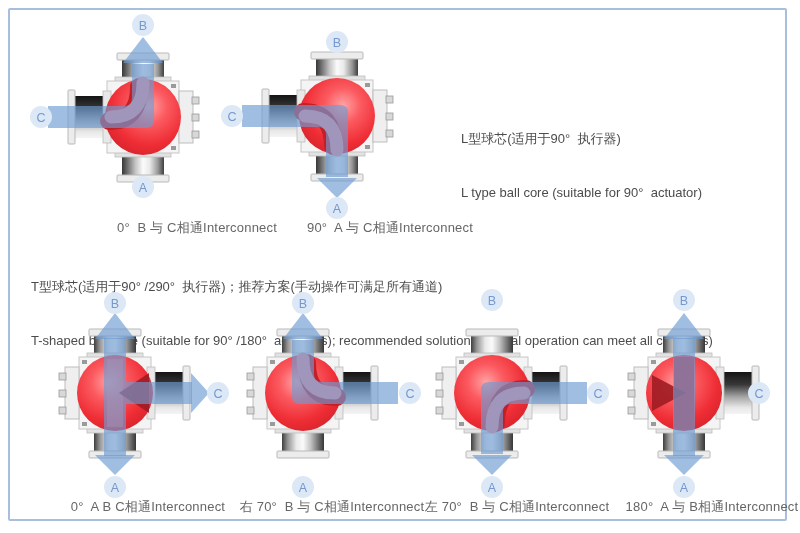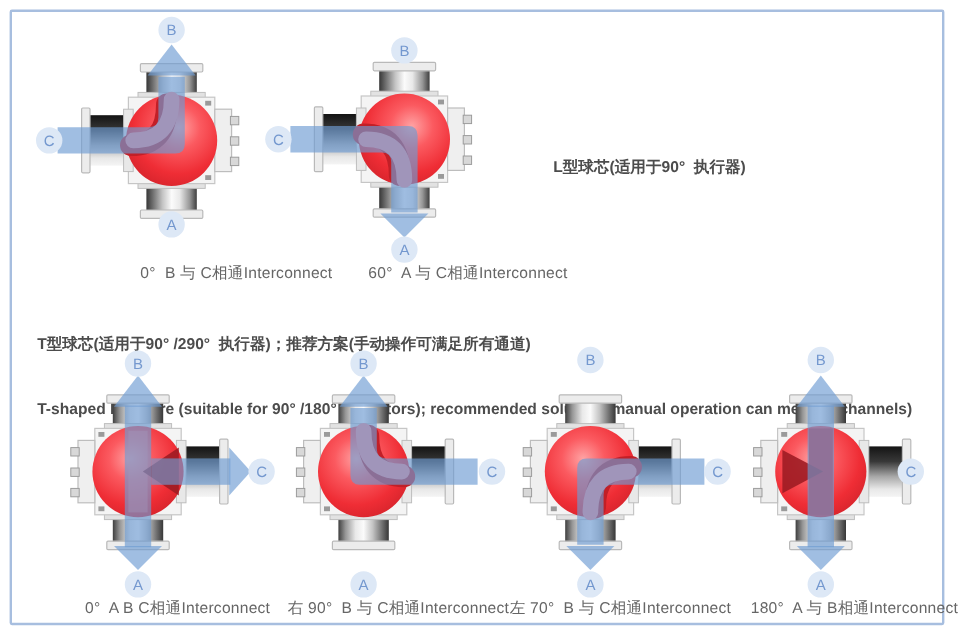--- a/index.html
+++ b/index.html
@@ -11,21 +11,21 @@
     position:absolute;left:8px;top:8px;width:779px;height:513px;
     border:2px solid #a7bedf;border-radius:2px;box-sizing:border-box;
   }
   .valve{position:absolute;width:240px;height:240px;}
   .valve svg{display:block;width:240px;height:240px;}
   .caption{
     position:absolute;width:260px;text-align:center;font-size:13px;
     color:#666666;white-space:pre;letter-spacing:0.2px;margin-left:40px;
   }
   .sect{position:absolute;font-size:13px;color:#4c4c4c;line-height:18px;white-space:pre;}
-  .sect div{white-space:pre;font-weight:bold;}
+  .sect div{white-space:pre;}
   #grads{position:absolute;width:0;height:0;overflow:hidden;}
 </style>
 </head>
 <body>
 
 <svg id="grads" aria-hidden="true">
   <defs>
     <linearGradient id="mV" x1="0" y1="0" x2="1" y2="0">
       <stop offset="0" stop-color="#3f3f3f"></stop>
         <stop offset="0.14" stop-color="#969696"></stop>
@@ -131,24 +131,25 @@
     <circle cx="120" cy="212" r="11" fill="#dde8f6"></circle>
     <text x="120" y="212" dy="0.36em" text-anchor="middle" font-size="12.5" fill="#7498cf" font-family="Liberation Sans, DejaVu Sans, sans-serif">A</text>
       </g>
     <g>
     <circle cx="15" cy="120" r="11" fill="#dde8f6"></circle>
     <text x="15" y="120" dy="0.36em" text-anchor="middle" font-size="12.5" fill="#7498cf" font-family="Liberation Sans, DejaVu Sans, sans-serif">C</text>
       </g>
   </svg>
   </div>
 <div class="caption" style="left:27px;top:219px">0°  B 与 C相通Interconnect</div>
-<div class="caption" style="left:220px;top:219px">60°  A 与 C相通Interconnect</div>
+<div class="caption" style="left:220px;top:219px">90°  A 与 C相通Interconnect</div>
 
 <div class="sect" style="left:461px;top:94px">
   <div>L型球芯(适用于90°  执行器)</div>
+  <div>L type ball core (suitable for 90°  actuator)</div>
 </div>
 
 <div class="sect" style="left:31px;top:242px">
   <div>T型球芯(适用于90° /290°  执行器)；推荐方案(手动操作可满足所有通道)</div>
   <div>T-shaped ball core (suitable for 90° /180°  actuators); recommended solution (manual operation can meet all channels)</div>
 </div>
 
 <div class="valve" style="left:-5px;top:273px">
     <svg viewBox="0 0 240 240">
     <g>
@@ -315,15 +316,15 @@
     <circle cx="120" cy="214" r="11" fill="#dde8f6"></circle>
     <text x="120" y="214" dy="0.36em" text-anchor="middle" font-size="12.5" fill="#7498cf" font-family="Liberation Sans, DejaVu Sans, sans-serif">A</text>
       </g>
     <g>
     <circle cx="195" cy="120" r="11" fill="#dde8f6"></circle>
     <text x="195" y="120" dy="0.36em" text-anchor="middle" font-size="12.5" fill="#7498cf" font-family="Liberation Sans, DejaVu Sans, sans-serif">C</text>
       </g>
   </svg>
   </div>
 <div class="caption" style="left:-22px;top:498px">0°  A B C相通Interconnect</div>
-<div class="caption" style="left:162px;top:498px">右 90°  B 与 C相通Interconnect</div>
+<div class="caption" style="left:162px;top:498px">右 70°  B 与 C相通Interconnect</div>
 <div class="caption" style="left:347px;top:498px">左 70°  B 与 C相通Interconnect</div>
 <div class="caption" style="left:542px;top:498px">180°  A 与 B相通Interconnect</div>
 
 </body></html>

